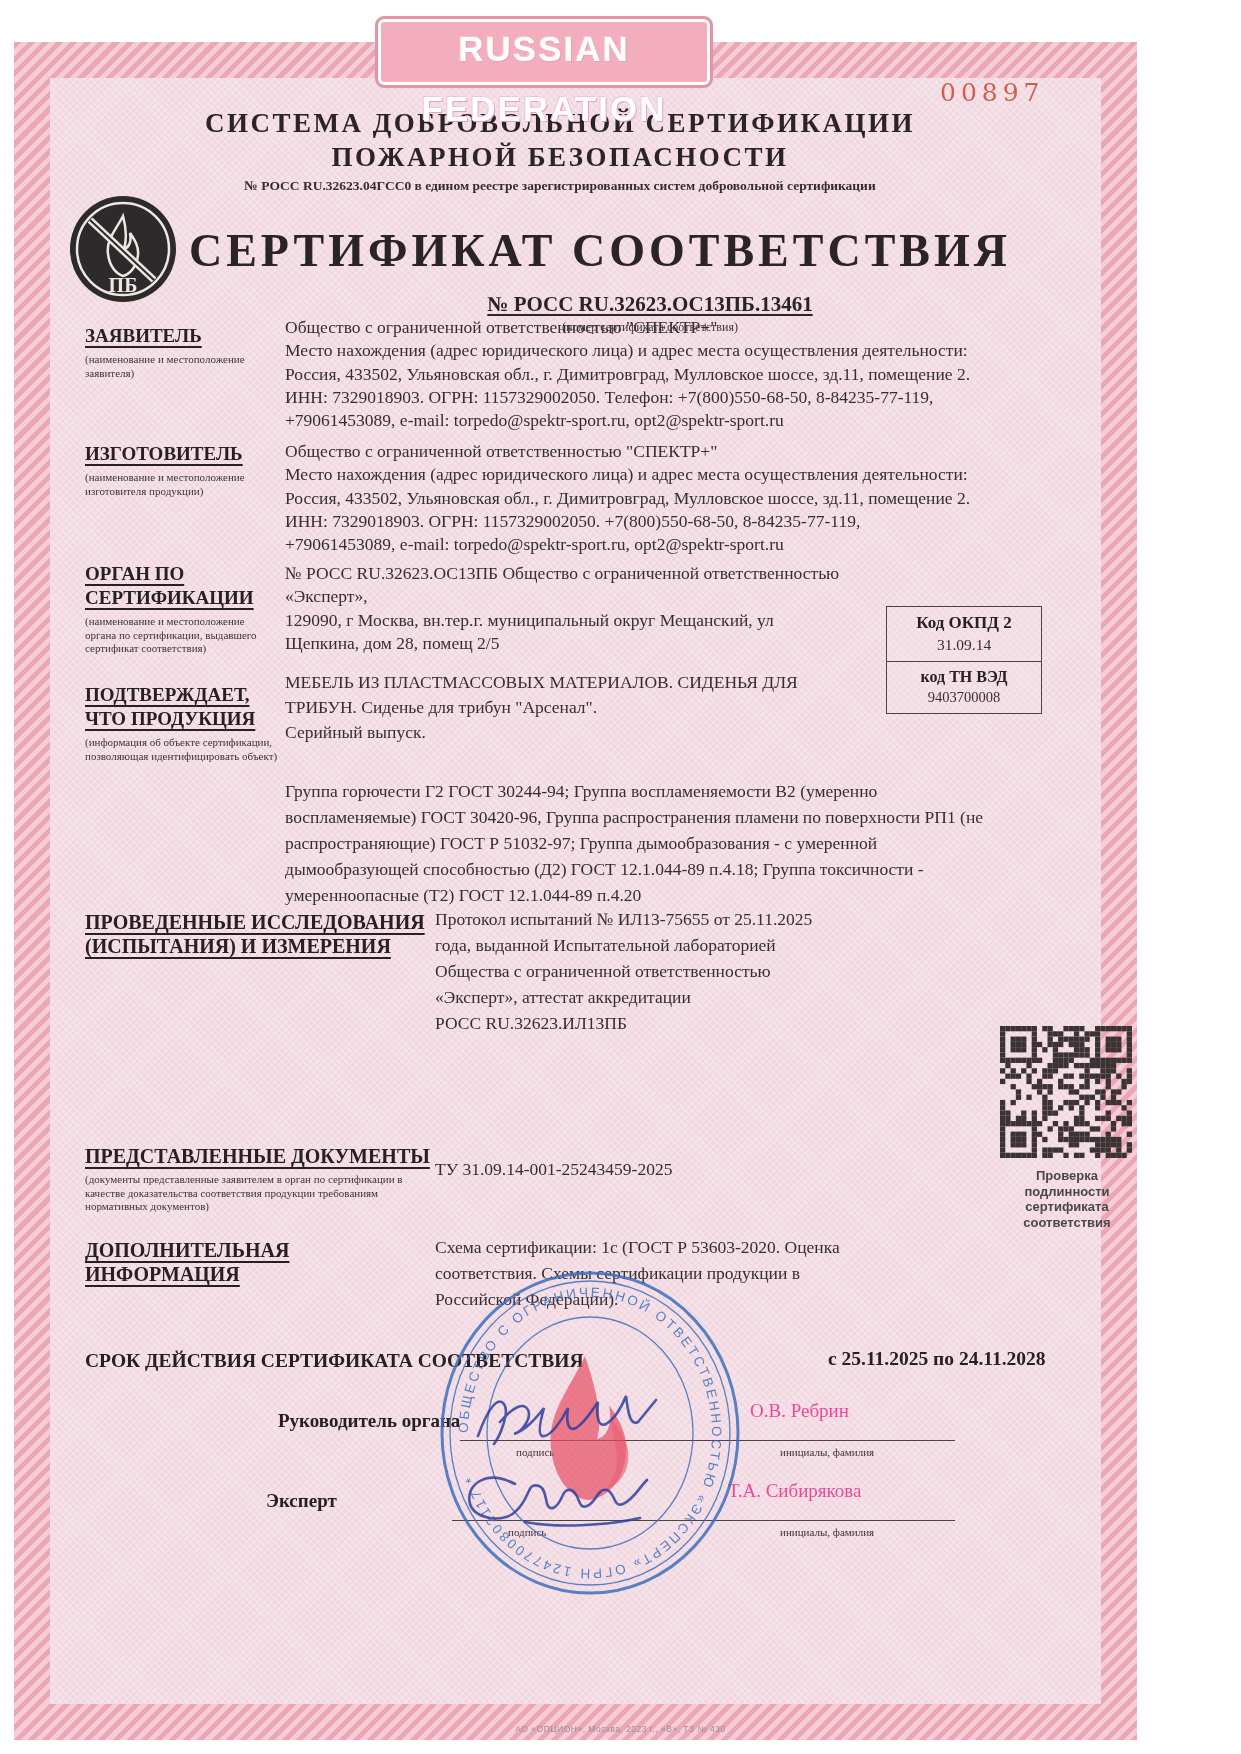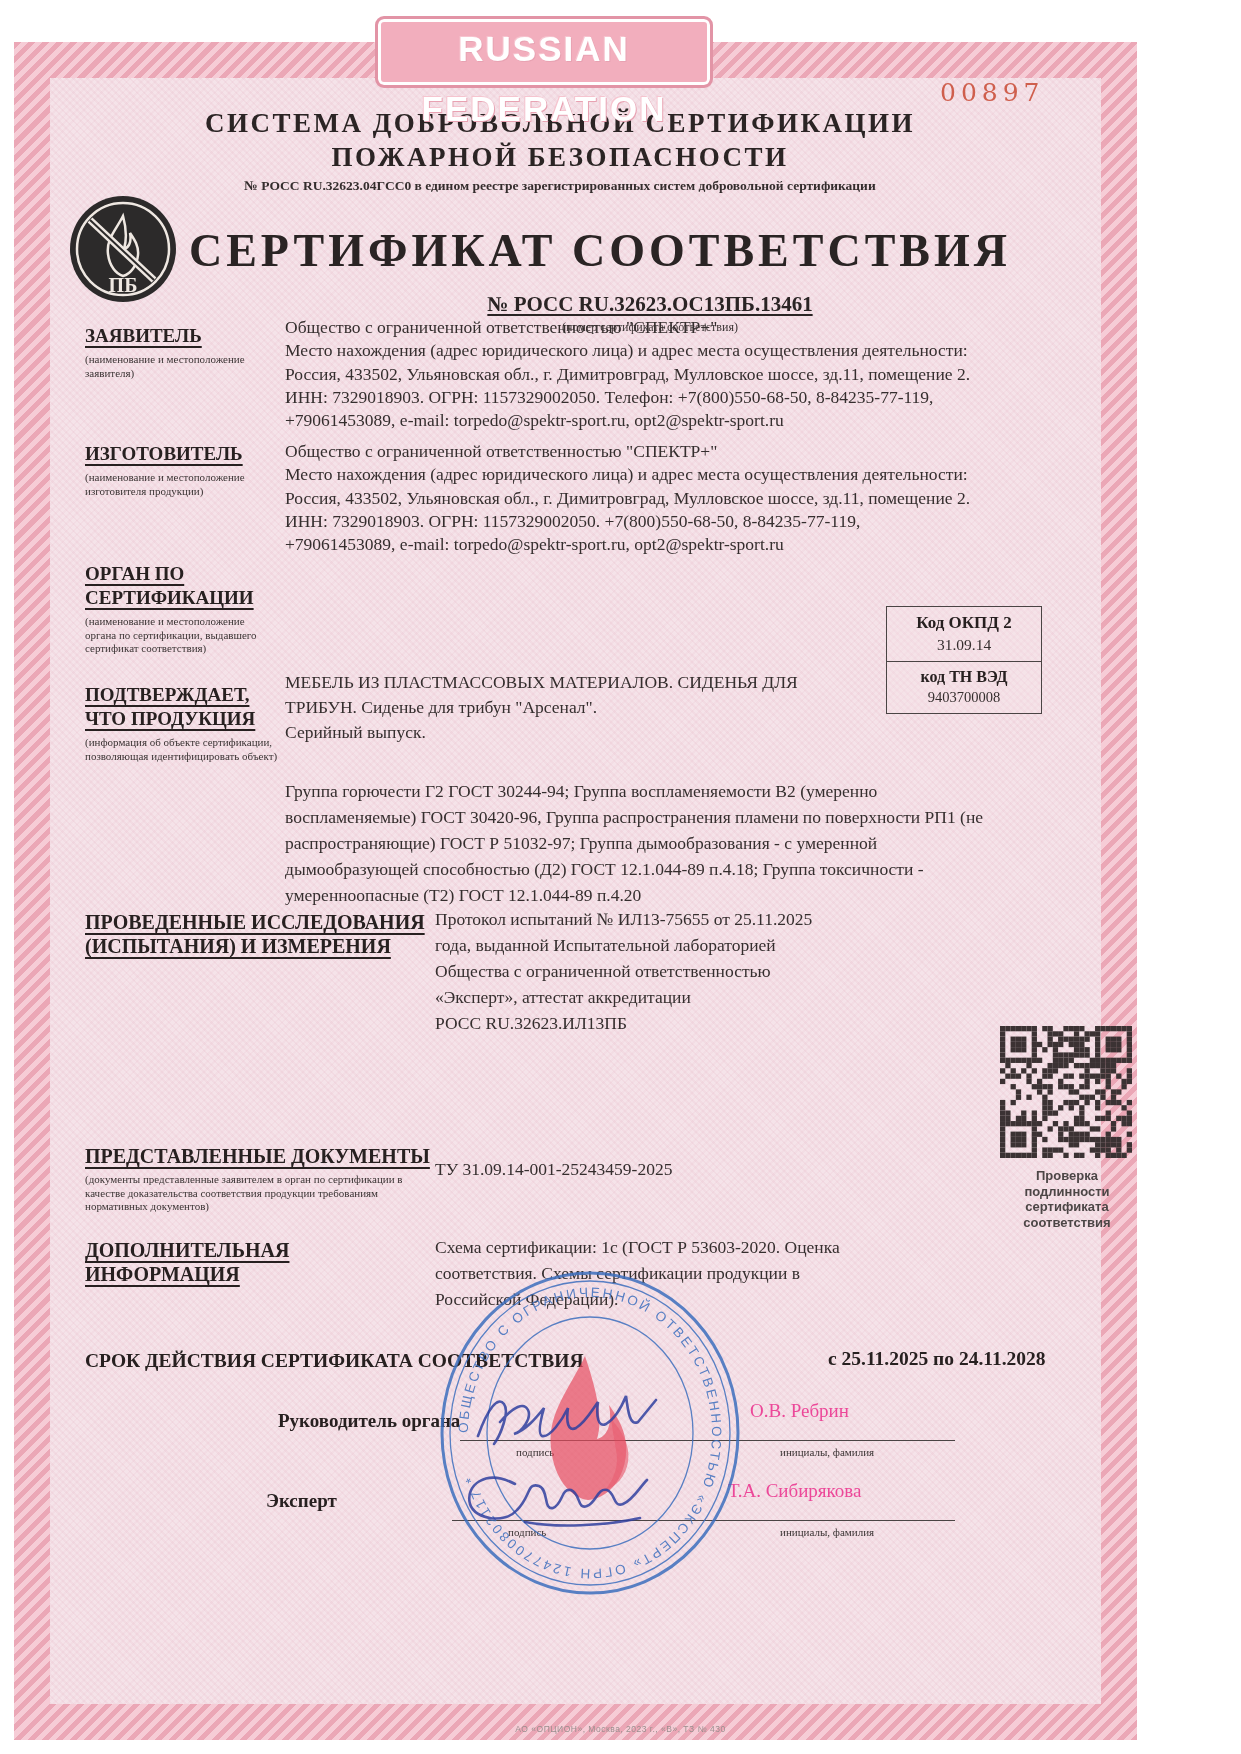--- a/index.html
+++ b/index.html
@@ -109,20 +109,23 @@
   <div class="b abs z5" style="left:285px;top:440px;width:780px;">Общество с ограниченной ответственностью "СПЕКТР+"
 Место нахождения (адрес юридического лица) и адрес места осуществления деятельности:
 Россия, 433502, Ульяновская обл., г. Димитровград, Мулловское шоссе, зд.11, помещение 2.
 ИНН: 7329018903. ОГРН: 1157329002050. +7(800)550-68-50, 8-84235-77-119,
 +79061453089, e-mail: torpedo@spektr-sport.ru, opt2@spektr-sport.ru</div>
 
   <div class="abs z5" style="left:85px;top:562px;width:185px;">
     <div class="h">ОРГАН ПО СЕРТИФИКАЦИИ</div>
     <div class="sub">(наименование и местоположение органа по сертификации, выдавшего сертификат соответствия)</div>
   </div>
+  <div class="b abs z5" style="left:285px;top:562px;width:620px;">№ РОСС RU.32623.ОС13ПБ Общество с ограниченной ответственностью «Эксперт»,
+129090, г Москва, вн.тер.г. муниципальный округ Мещанский, ул
+Щепкина, дом 28, помещ 2/5</div>
 
   <div class="codes abs">
     <div class="cell1">
       <div class="clabel">Код ОКПД 2</div>
       <div class="cval">31.09.14</div>
     </div>
     <div class="cell2">
       <div class="clabel" style="font-size:16px;">код ТН ВЭД</div>
       <div class="cval" style="font-size:14.5px;">9403700008</div>
     </div>

